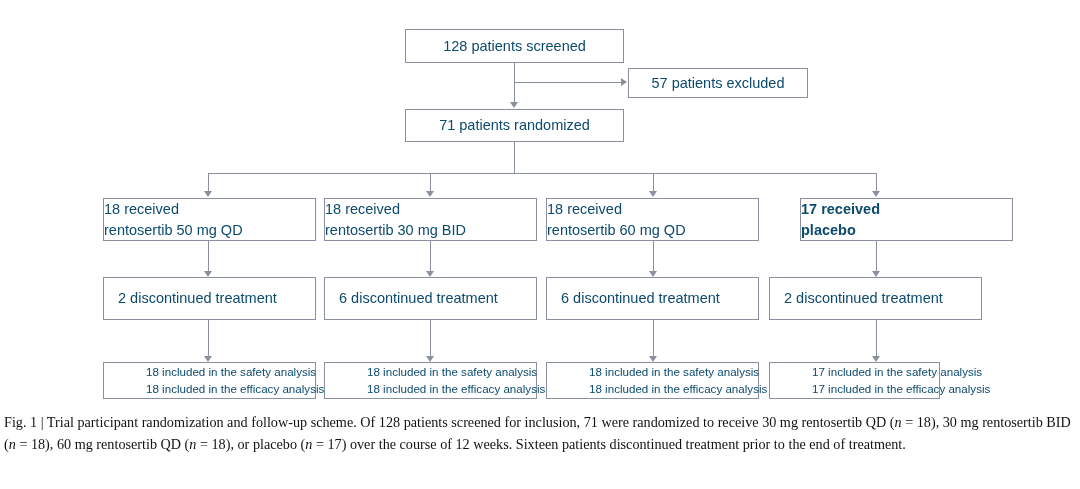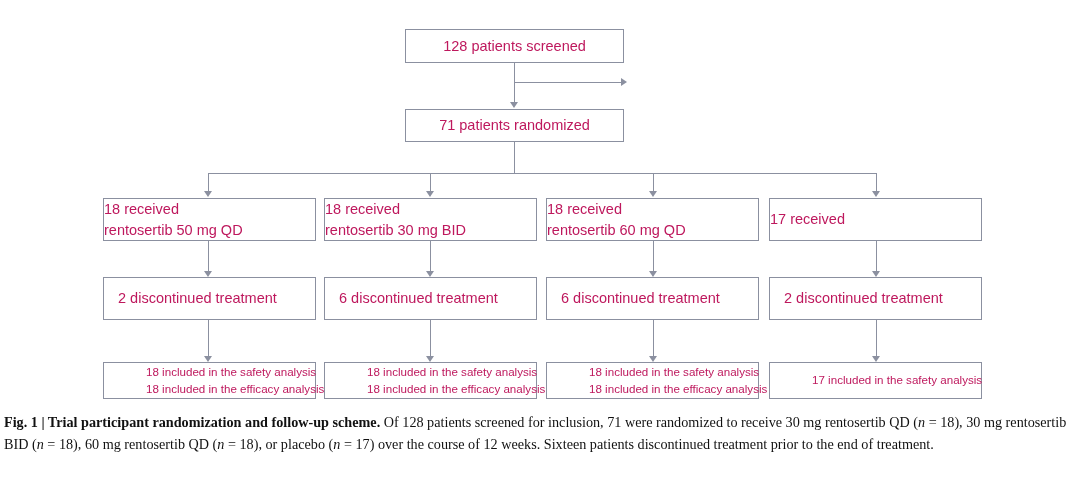--- a/index.html
+++ b/index.html
@@ -29,21 +29,21 @@
     border: 1.2px solid #8b90a0;
     background: #ffffff;
     display: flex;
     flex-direction: column;
     justify-content: center;
     z-index: 2;
   }
   .node .line {
     font-size: 14.5px;
     line-height: 1.42;
-    color: #be185d;
+    color: #0c4a6e;
     white-space: nowrap;
   }
   .node.center .line {
     text-align: center;
   }
   .node.indent {
   }
   .node.indent-sm {
     padding-left: 14px;
   }
@@ -86,38 +86,41 @@
     top: 412px;
     width: 1080px;
     padding: 0 4px 0 4px;
     box-sizing: border-box;
     font-family: "Liberation Serif", serif;
     font-size: 14.2px;
     line-height: 1.52;
     color: #111111;
     text-align: left;
   }
-  #caption b { font-weight: bold; text-align: right; }
+  #caption b { font-weight: normal; text-align: right; }
   #caption i { font-style: italic; }
 </style>
 </head>
 <body>
 
 <div id="figure-canvas">
 
   <div class="node center" style="left:405px; top:29px; width:219px; height:34px;">
     <div class="line">128 patients screened</div>
   </div>
 
   <div class="vline" style="left:514px; top:63px; height:40px;"></div>
   <div class="arrow-down" style="left:510px; top:102px;"></div>
 
   <div class="hline" style="left:514px; top:82px; width:108px;"></div>
   <div class="arrow-right" style="left:621px; top:78px;"></div>
 
+  <div class="node center" style="left:628px; top:68px; width:180px; height:30px;">
+    <div class="line">57 patients excluded</div>
+  </div>
 
   <div class="node center" style="left:405px; top:109px; width:219px; height:33px;">
     <div class="line">71 patients randomized</div>
   </div>
 
   <div class="vline" style="left:514px; top:142px; height:32px;"></div>
   <div class="hline" style="left:208px; top:173px; width:668px;"></div>
 
   <div class="vline" style="left:208px; top:173px; height:20px;"></div>
   <div class="arrow-down" style="left:204px; top:191px;"></div>
@@ -139,22 +142,23 @@
   <div class="node indent" style="left:324px; top:198px; width:213px; height:43px;">
     <div class="line">18 received</div>
     <div class="line">rentosertib 30 mg BID</div>
   </div>
 
   <div class="node indent" style="left:546px; top:198px; width:213px; height:43px;">
     <div class="line">18 received</div>
     <div class="line">rentosertib 60 mg QD</div>
   </div>
 
-  <div class="node indent" style="left:769px; top:198px; width:213px; height:43px;">
+  <div class="node indent" style="left:800px; top:198px; width:213px; height:43px;font-weight:bold;">
     <div class="line">17 received</div>
+    <div class="line">placebo</div>
   </div>
 
   <div class="vline" style="left:208px; top:241px; height:31px;"></div>
   <div class="arrow-down" style="left:204px; top:271px;"></div>
 
   <div class="vline" style="left:430px; top:241px; height:31px;"></div>
   <div class="arrow-down" style="left:426px; top:271px;"></div>
 
   <div class="vline" style="left:653px; top:241px; height:31px;"></div>
   <div class="arrow-down" style="left:649px; top:271px;"></div>
@@ -198,19 +202,20 @@
   <div class="node small indent-sm" style="left:324px; top:362px; width:213px; height:37px;">
     <div class="line">18 included in the safety analysis</div>
     <div class="line">18 included in the efficacy analysis</div>
   </div>
 
   <div class="node small indent-sm" style="left:546px; top:362px; width:213px; height:37px;">
     <div class="line">18 included in the safety analysis</div>
     <div class="line">18 included in the efficacy analysis</div>
   </div>
 
-  <div class="node small indent-sm" style="left:769px; top:362px; width:213px; height:37px;">
+  <div class="node small indent-sm" style="left:769px; top:362px; width:171px; height:37px;">
     <div class="line">17 included in the safety analysis</div>
+    <div class="line">17 included in the efficacy analysis</div>
   </div>
 
 </div>
 
 <div id="caption"><b><span>Fig. 1 | </span><span>Trial participant randomization and follow-up scheme.</span></b><span> Of 128 patients screened for inclusion, 71 were randomized to receive 30 mg rentosertib QD (</span><i>n</i><span> = 18), 30 mg rentosertib BID (</span><i>n</i><span> = 18), 60 mg rentosertib QD (</span><i>n</i><span> = 18), or placebo (</span><i>n</i><span> = 17) over the course of 12 weeks. Sixteen patients discontinued treatment prior to the end of treatment.</span></div>
 
 </body></html>

